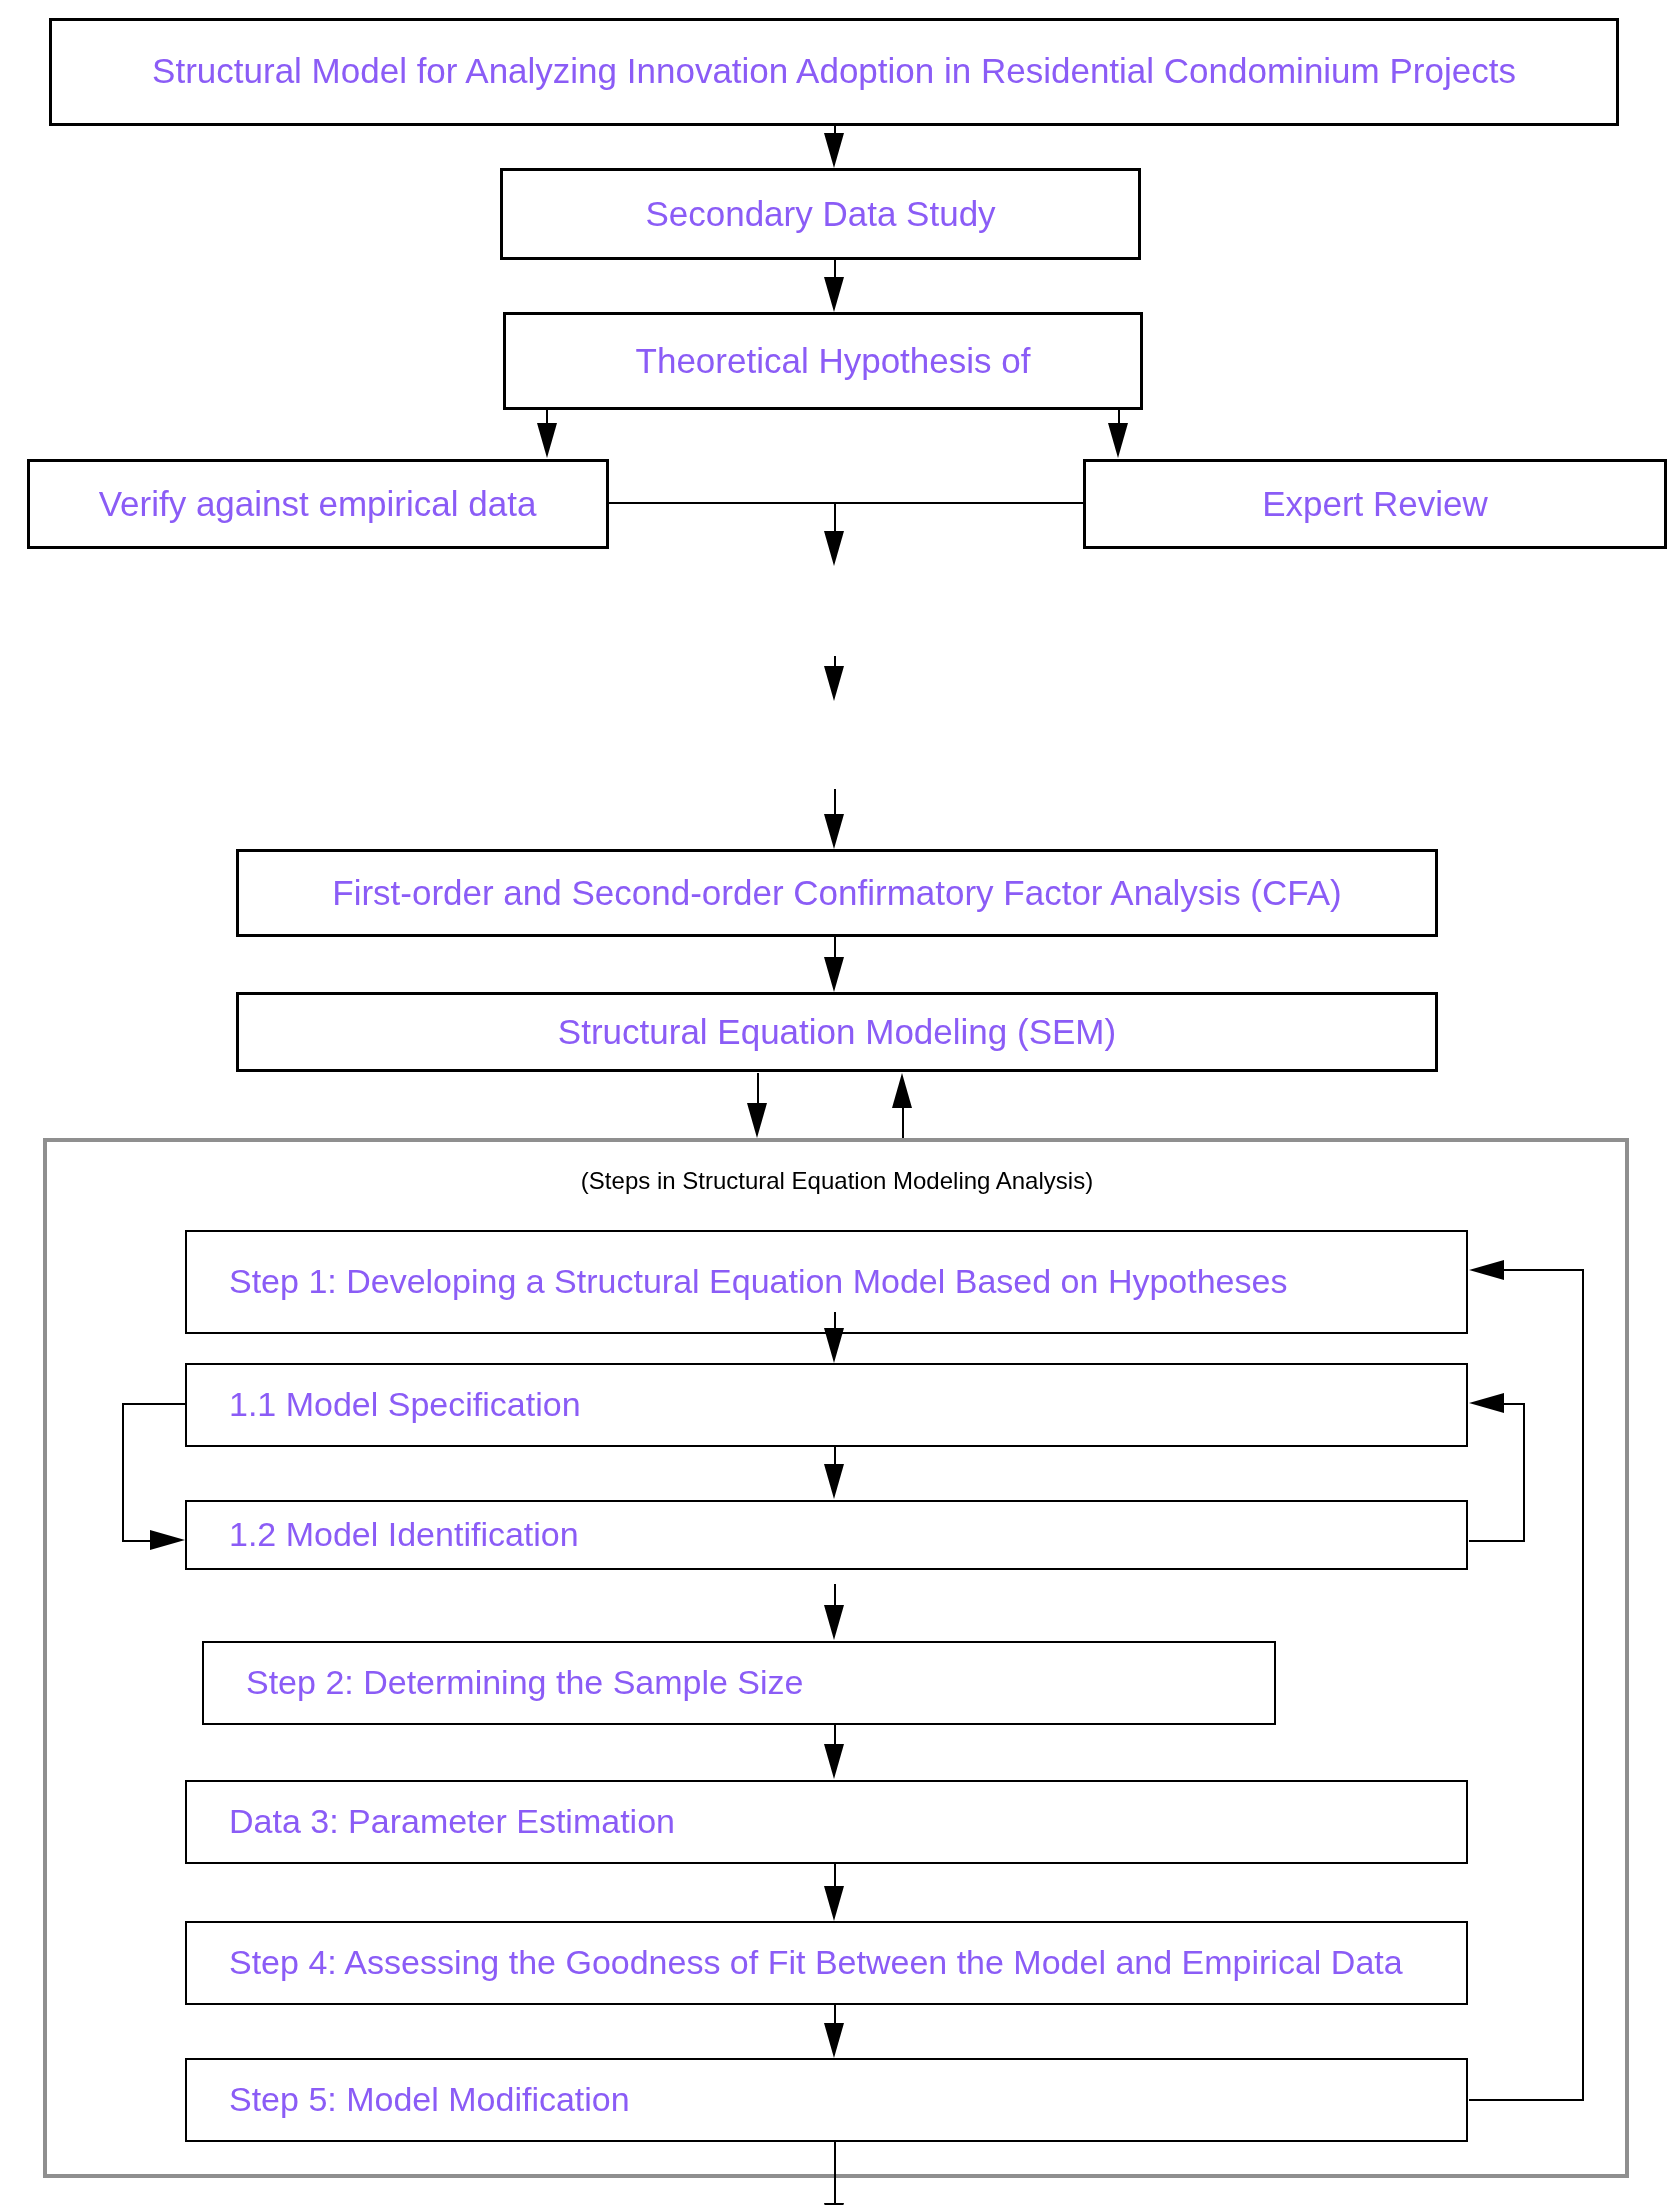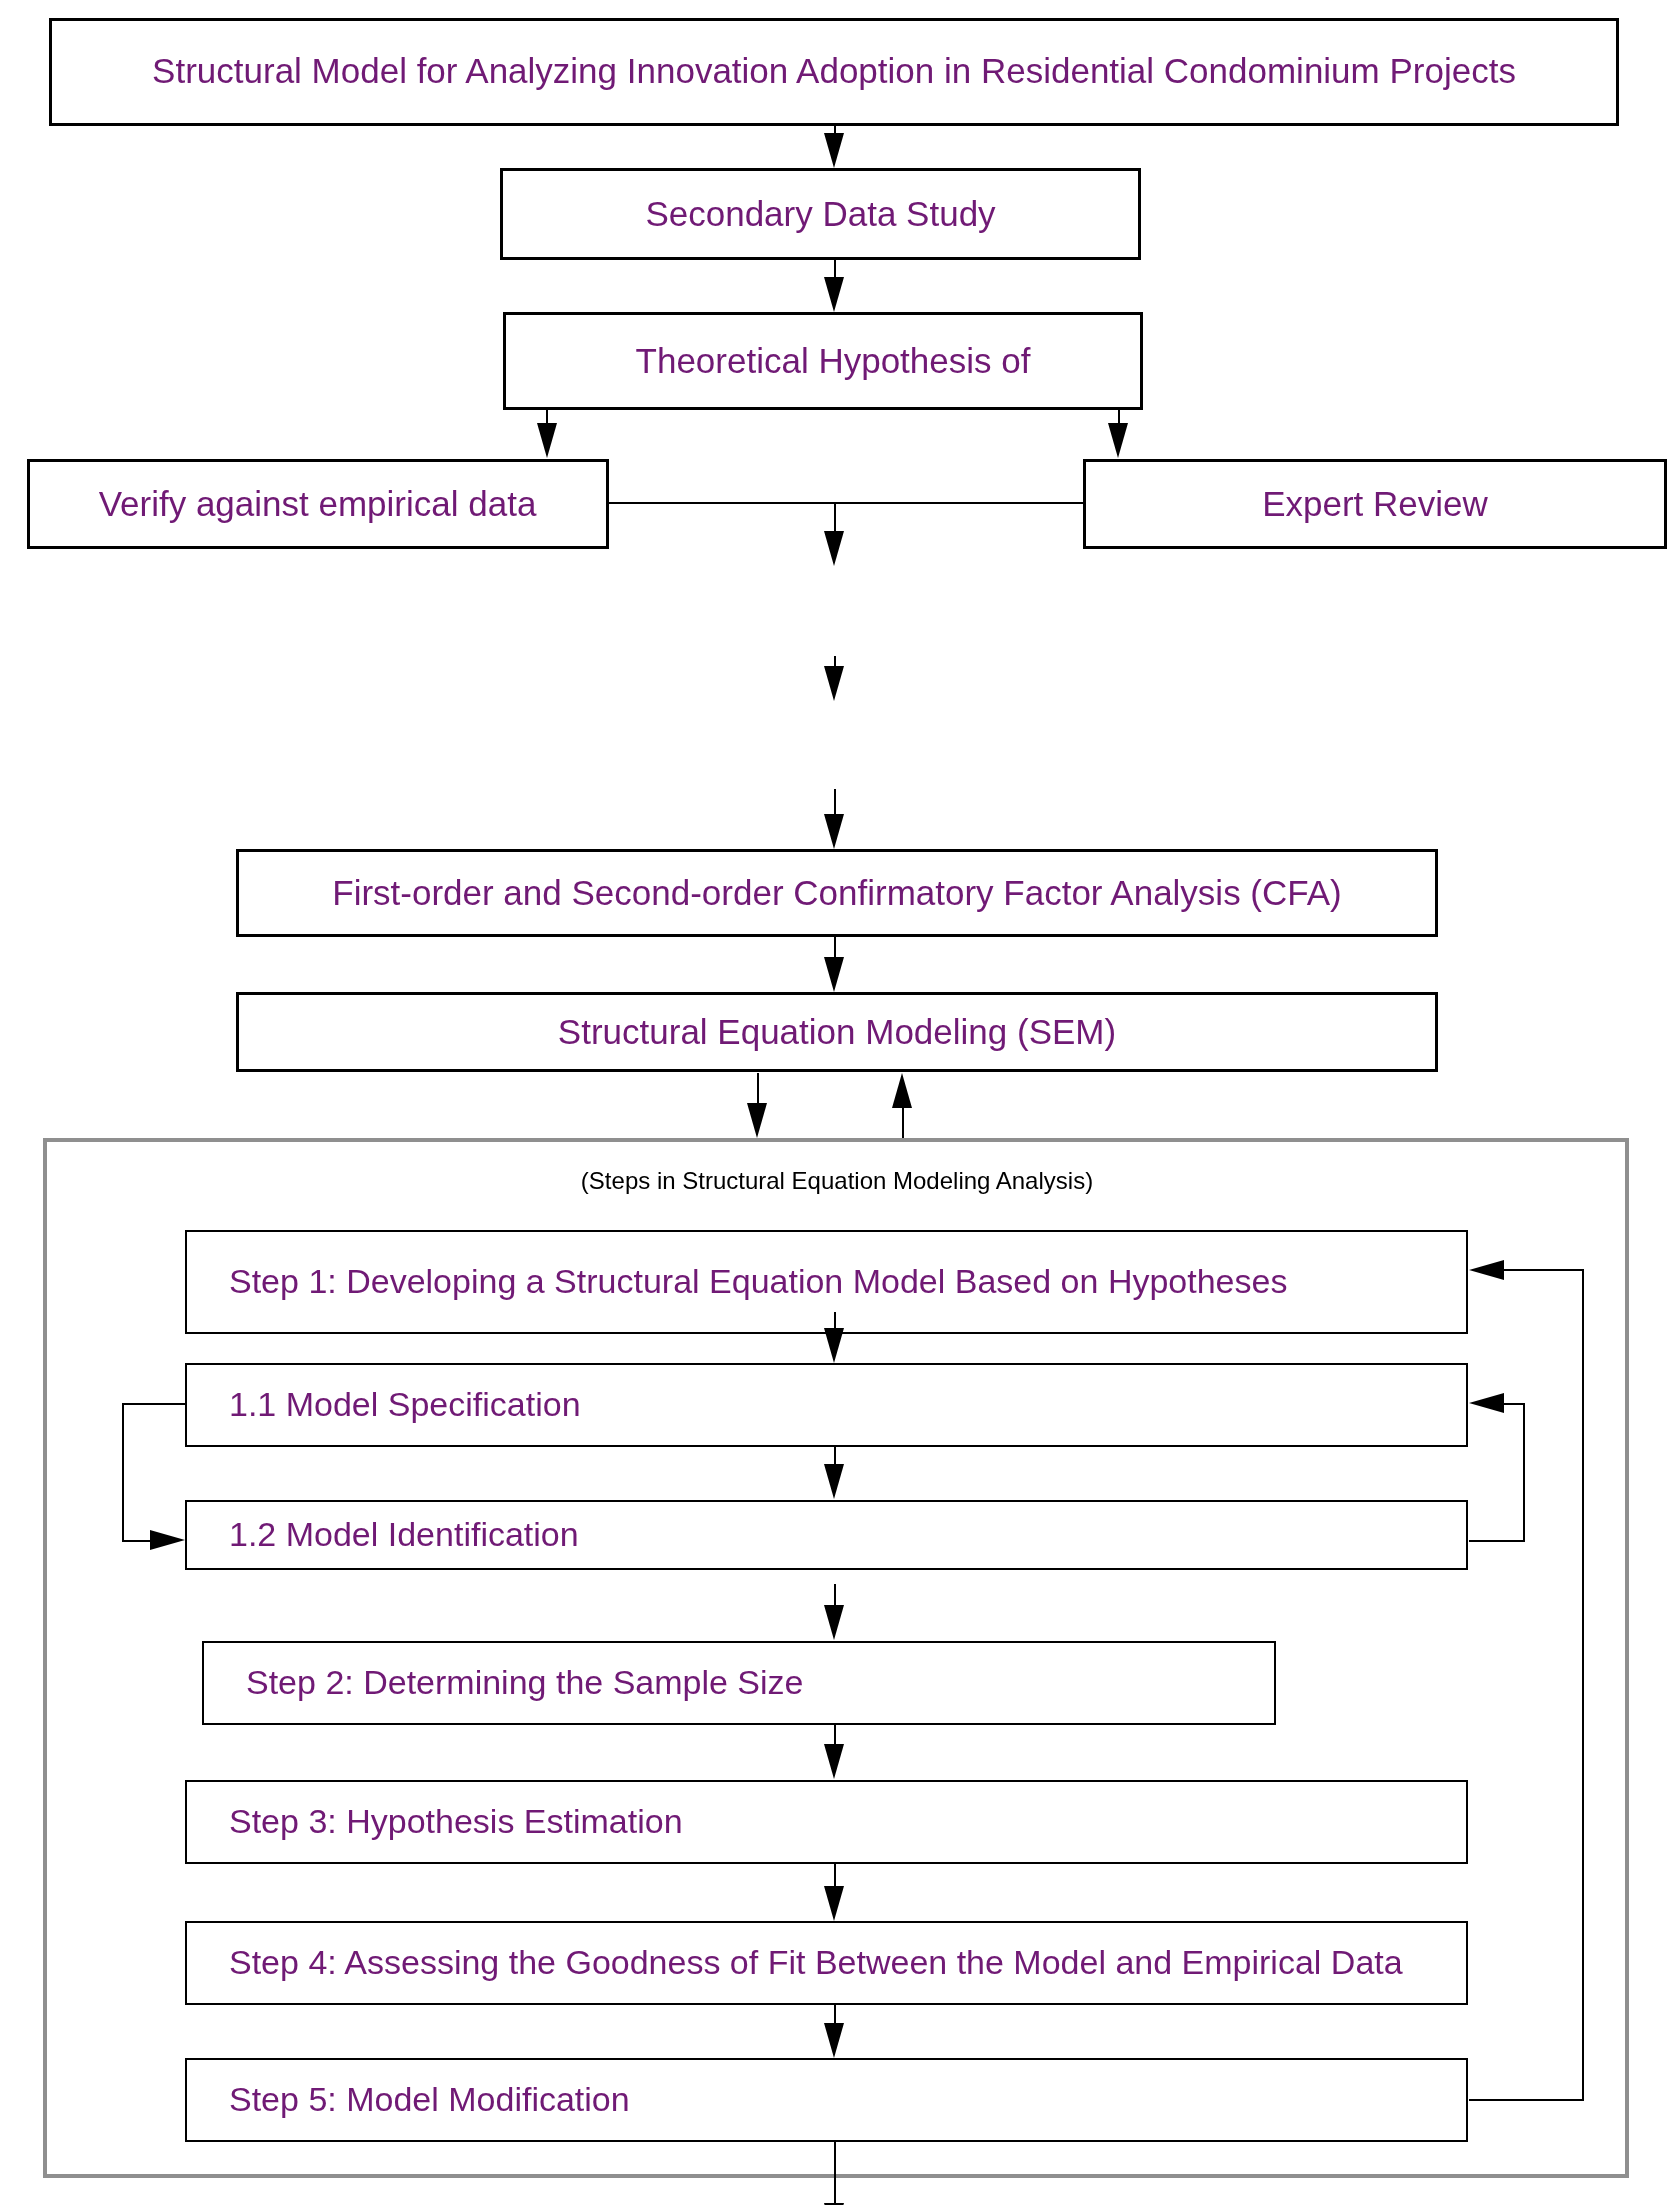--- a/index.html
+++ b/index.html
@@ -1,20 +1,20 @@
 <!DOCTYPE html>
 <html style="font-size:7px"><head>
 <meta charset="utf-8">
 <style>
   html,body{margin:0;padding:0;background:#ffffff;}
   body{width:1672px;height:2483px;position:relative;font-family:"Liberation Sans",sans-serif;color:#000;}
   .stage{position:absolute;left:0;top:0;width:1672px;height:2483px;background:#fff;}
   .box{position:absolute;box-sizing:border-box;background:#fff;border:3.5px solid #000;
        display:flex;align-items:center;justify-content:center;text-align:center;
-       font-size:35px;line-height:1.15;color:#701a75;}
+       font-size:35px;line-height:1.15;color:#8b5cf6;}
   .box.step{border-width:2.6px;justify-content:flex-start;text-align:left;
             padding-left:42px;padding-right:17.6px;font-size:34px;}
   .panel{position:absolute;box-sizing:border-box;border:4.4px solid #8f8f8f;background:#fff;}
   .caption{position:absolute;font-size:24px;text-align:center;color:#000;}
   .vline{position:absolute;width:1.8px;background:#000;}
   .hline{position:absolute;height:1.8px;background:#000;}
   .arr-d{position:absolute;width:0;height:0;border-left:10.6px solid transparent;
          border-right:10.6px solid transparent;border-top:35px solid #000;}
   .arr-u{position:absolute;width:0;height:0;border-left:10.6px solid transparent;
          border-right:10.6px solid transparent;border-bottom:35px solid #000;}
@@ -105,21 +105,21 @@
 
   <div class="box step" style="left:185px;top:1500px;width:1283px;height:70px;">
     <span>1.2 Model Identification</span>
   </div>
 
   <div class="box step" style="left:202px;top:1641px;width:1074px;height:84px;">
     <span>Step 2: Determining the Sample Size</span>
   </div>
 
   <div class="box step" style="left:185px;top:1780px;width:1283px;height:84px;">
-    <span>Step 3: Hypothesis Estimation</span>
+    <span>Data 3: Parameter Estimation</span>
   </div>
 
   <div class="box step" style="left:185px;top:1921px;width:1283px;height:84px;">
     <span>Step 4: Assessing the Goodness of Fit Between the Model and Empirical Data</span>
   </div>
 
   <div class="box step" style="left:185px;top:2058px;width:1283px;height:84px;">
     <span>Step 5: Model Modification</span>
   </div>
 

